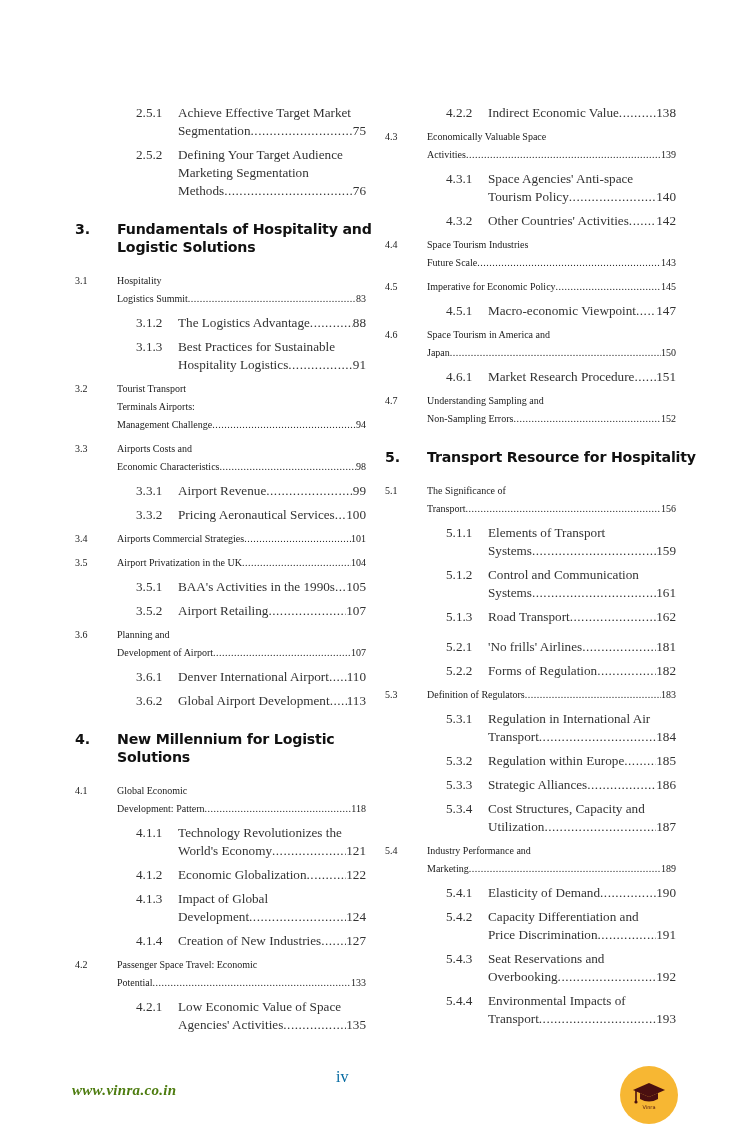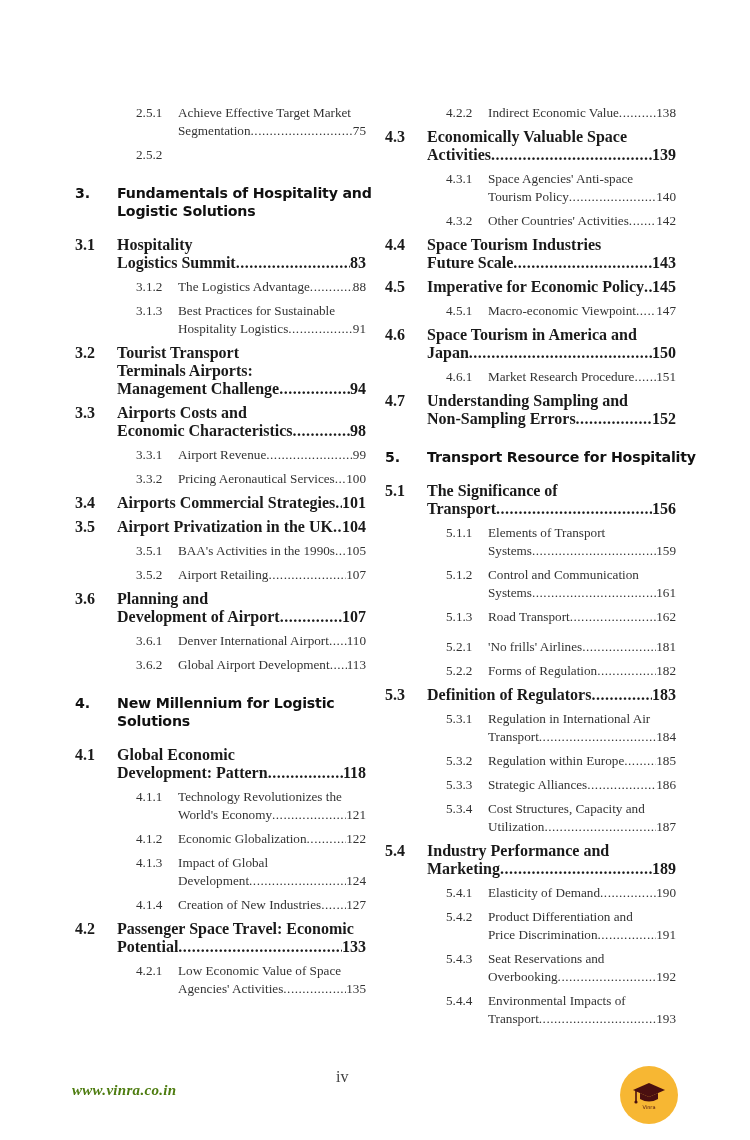--- a/index.html
+++ b/index.html
@@ -8,39 +8,39 @@
     font-family: "Liberation Serif", "DejaVu Serif", serif; color: #2a2a2a;
   }
   .col { position: absolute; top: 104px; }
   .col-left { left: 75px; width: 291px; }
   .col-right { left: 385px; width: 291px; }
 
   .chapter { display: flex; font-family: "DejaVu Sans", sans-serif; font-weight: bold; font-size: 14.2px; line-height: 18px; color: #111; letter-spacing: -0.2px; }
   .chapter .num { width: 42px; flex: none; }
   .chapter .title { flex: 1; }
 
-  .sec { display: flex; font-weight: bold; font-size: 16px; line-height: 18px; color: #1a1a1a; }
+  .sec { display: flex; font-weight: normal; font-size: 10px; line-height: 18px; color: #1a1a1a; }
   .sec .num { width: 42px; flex: none; }
   .sec .body { flex: 1; min-width: 0; }
 
   .sub { display: flex; font-size: 13.2px; line-height: 18px; color: #333; padding-left: 41px; }
   .sub .num { width: 42px; flex: none; margin-left: 20px; }
   .sub .body { flex: 1; min-width: 0; }
 
   .line { display: block; white-space: nowrap; }
   .leader { display: flex; align-items: baseline; white-space: nowrap; overflow: hidden; }
   .leader .txt { flex: none; }
   .leader .dots { flex: 1; overflow: hidden; white-space: nowrap; min-width: 6px; letter-spacing: 0.5px; }
   .leader .dots::after { content: "................................................................................................................................................"; }
   .leader .page { flex: none; text-align: center; }
 
   .gap-s { height: 6px; }
   .gap-l { height: 20px; }
 
-  .page-num { position: absolute; left: 336px; top: 1068px; font-family: "Liberation Serif", serif; font-size: 16px; color: #404040; }
+  .page-num { position: absolute; left: 336px; top: 1068px; font-family: "Liberation Serif", serif; font-size: 16px; color: #0369a1; }
   .site { position: absolute; left: 72px; top: 1082px; font-family: "Liberation Serif", serif; font-style: italic; font-weight: bold; font-size: 15px; color: #4d7c0f; letter-spacing: 0.3px; }
   .badge { position: absolute; left: 620px; top: 1066px; width: 58px; height: 58px; border-radius: 50%; background: #f7b733; display: flex; align-items: center; justify-content: center; flex-direction: column; }
   .badge svg { display: block; }
   .badge .lbl { font-size: 5px; color: #4a1010; margin-top: -3px; font-family: "DejaVu Sans", sans-serif; }
 </style>
 </head>
 <body>
 
 <div class="col col-left">
 
@@ -51,20 +51,29 @@
       <div class="leader">
           <span class="txt">Segmentation</span>
           <span class="dots"></span>
           <span class="page">75</span>
         </div>
     </div>
   </div>
   <div class="gap-s"></div>
   <div class="sub">
     <span class="num">2.5.2</span>
+    <div class="body">
+      <span class="line">Defining Your Target Audience</span>
+      <span class="line">Marketing Segmentation</span>
+      <div class="leader">
+          <span class="txt">Methods </span>
+          <span class="dots"></span>
+          <span class="page">76</span>
+        </div>
+    </div>
   </div>
   <div class="gap-l"></div>
 
   <div class="chapter">
     <span class="num">3.</span>
     <div class="title">
       <span class="line">Fundamentals of Hospitality and</span>
       <span class="line">Logistic Solutions</span>
     </div>
   </div>
@@ -595,21 +604,21 @@
           <span class="txt">Elasticity of Demand </span>
           <span class="dots"></span>
           <span class="page">190</span>
         </div>
     </div>
   </div>
   <div class="gap-s"></div>
   <div class="sub">
     <span class="num">5.4.2</span>
     <div class="body">
-      <span class="line">Product Differentiation and</span>
+      <span class="line">Capacity Differentiation and</span>
       <div class="leader">
           <span class="txt">Price Discrimination</span>
           <span class="dots"></span>
           <span class="page">191</span>
         </div>
     </div>
   </div>
   <div class="gap-s"></div>
   <div class="sub">
     <span class="num">5.4.3</span>

